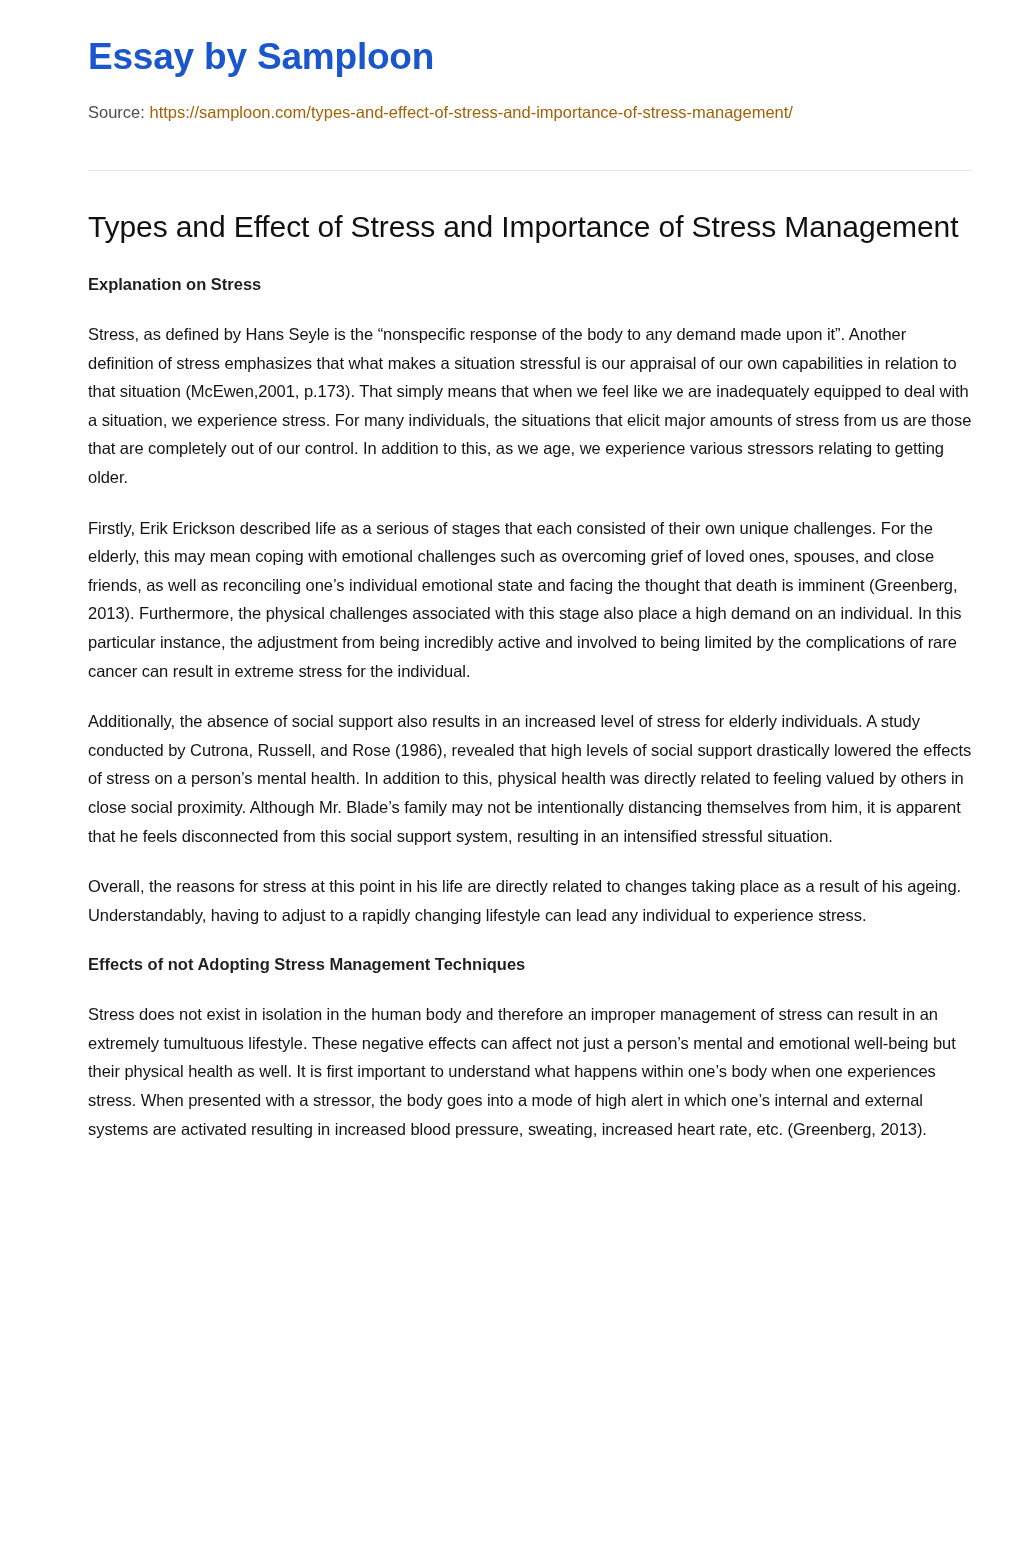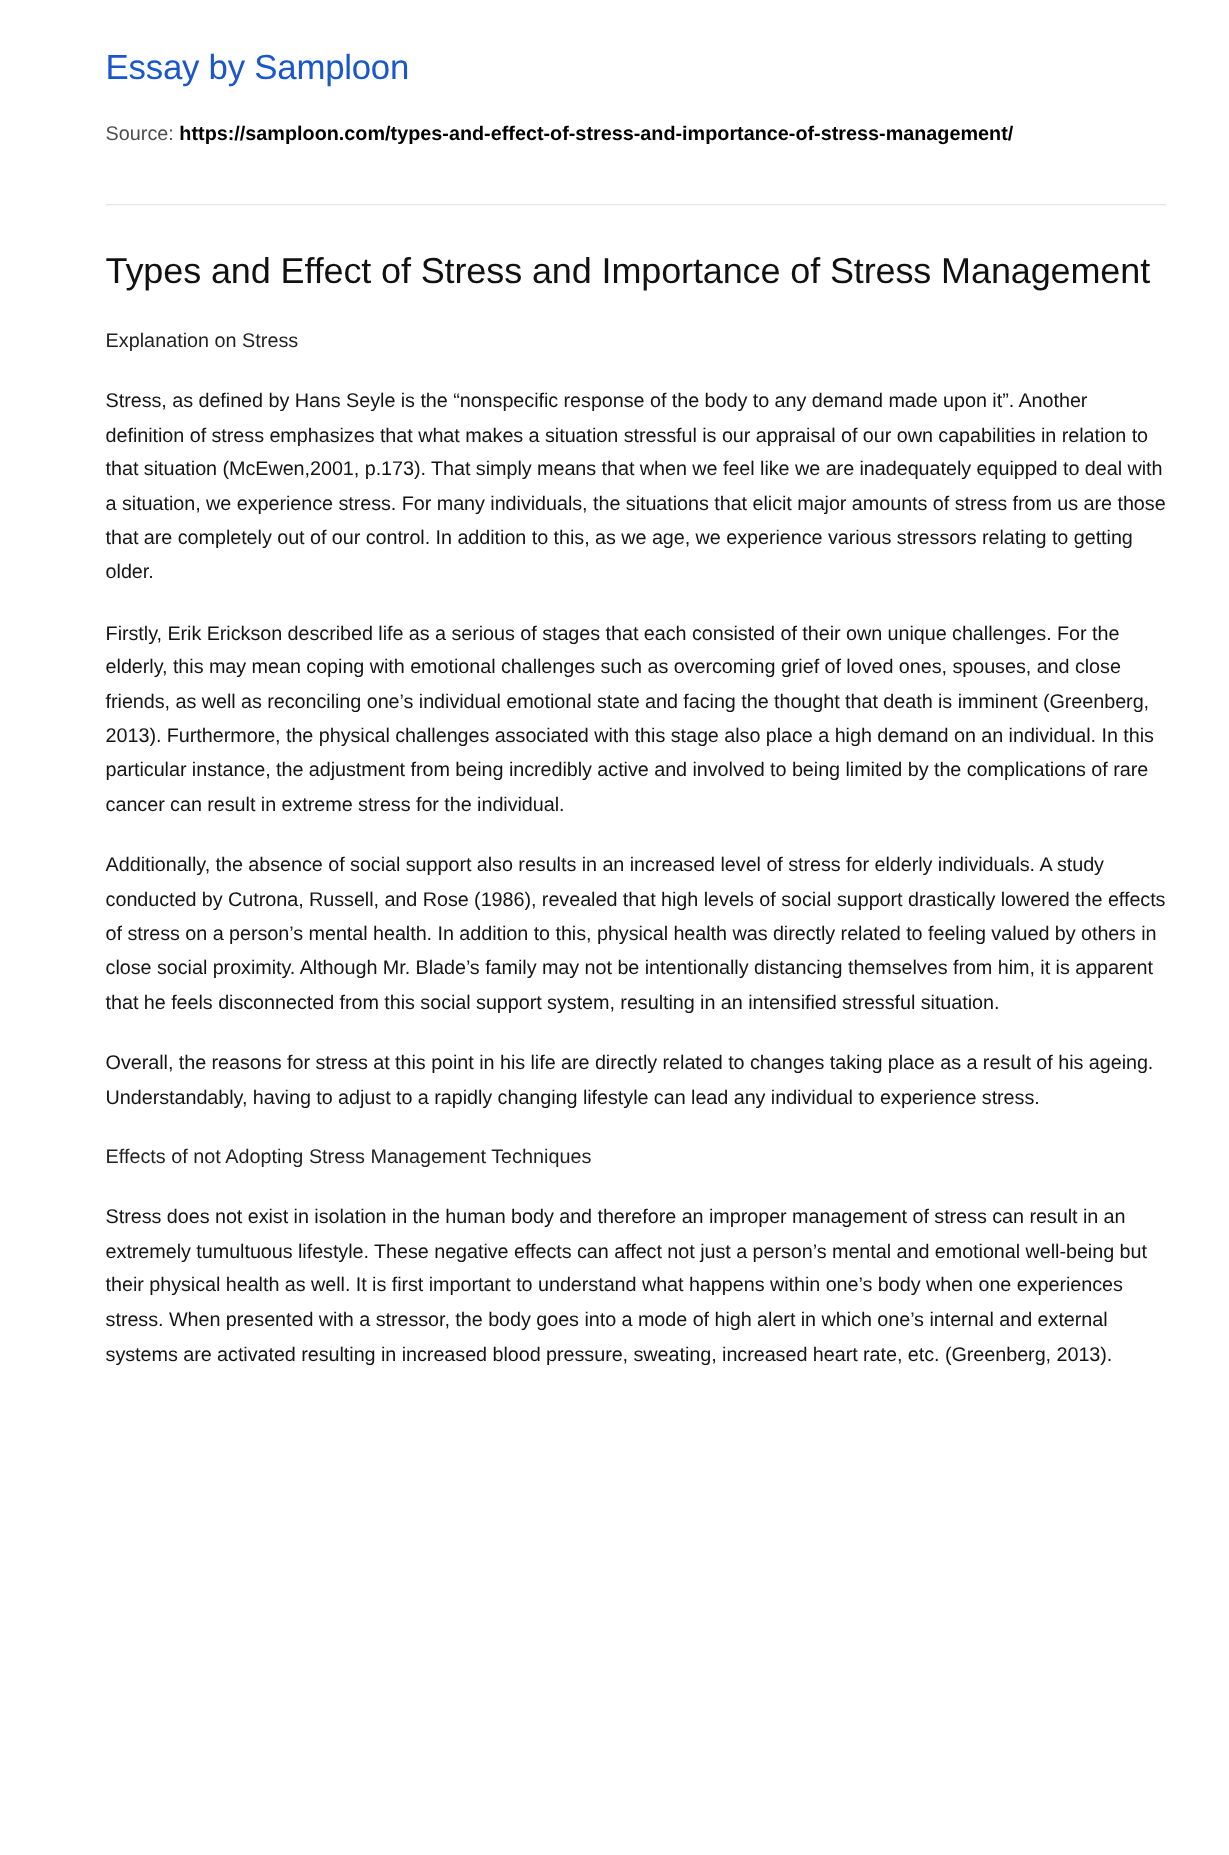--- a/index.html
+++ b/index.html
@@ -22,22 +22,22 @@
     padding: 0;
     overflow: hidden;
   }
   .content {
     position: absolute;
     left: 88px;
     top: 0;
     width: 884px;
   }
   .site-title {
-    font-size: 29px;
-    font-weight: normal;
+    font-size: 37px;
+    font-weight: bold;
     color: #1a56cc;
     letter-spacing: -0.2px;
     margin: 0;
     padding-top: 38px;
     line-height: 38px;
   }
   .source-line {
     margin: 0;
     padding-top: 22px;
     font-size: 16.5px;
@@ -45,22 +45,22 @@
     font-weight: normal;
     color: #4a4a4a;
     word-break: break-word;
   }
   .source-label {
     color: #4d4d4d;
     font-weight: normal;
     text-align: right;
   }
   .source-url {
-    color: #000000;
-    font-weight: bold;
+    color: #a16207;
+    font-weight: normal;
     text-decoration: none;
     word-break: break-all;
   }
   .divider {
     margin: 0;
     position: absolute;
     left: 88px;
     top: 170px;
     width: 884px;
     height: 1px;
@@ -74,21 +74,21 @@
     font-weight: normal;
     line-height: 45px;
     color: #111111;
     letter-spacing: -0.1px;
   }
   .subhead {
     margin: 0;
     padding-top: 21px;
     font-size: 16.5px;
     line-height: 28px;
-    font-weight: normal;
+    font-weight: bold;
     color: #1f1f1f;
   }
   .para {
     margin: 0;
     padding-top: 22px;
     font-size: 16.5px;
     line-height: 28.6px;
     font-weight: normal;
     color: #141414;
     letter-spacing: -0.05px;

